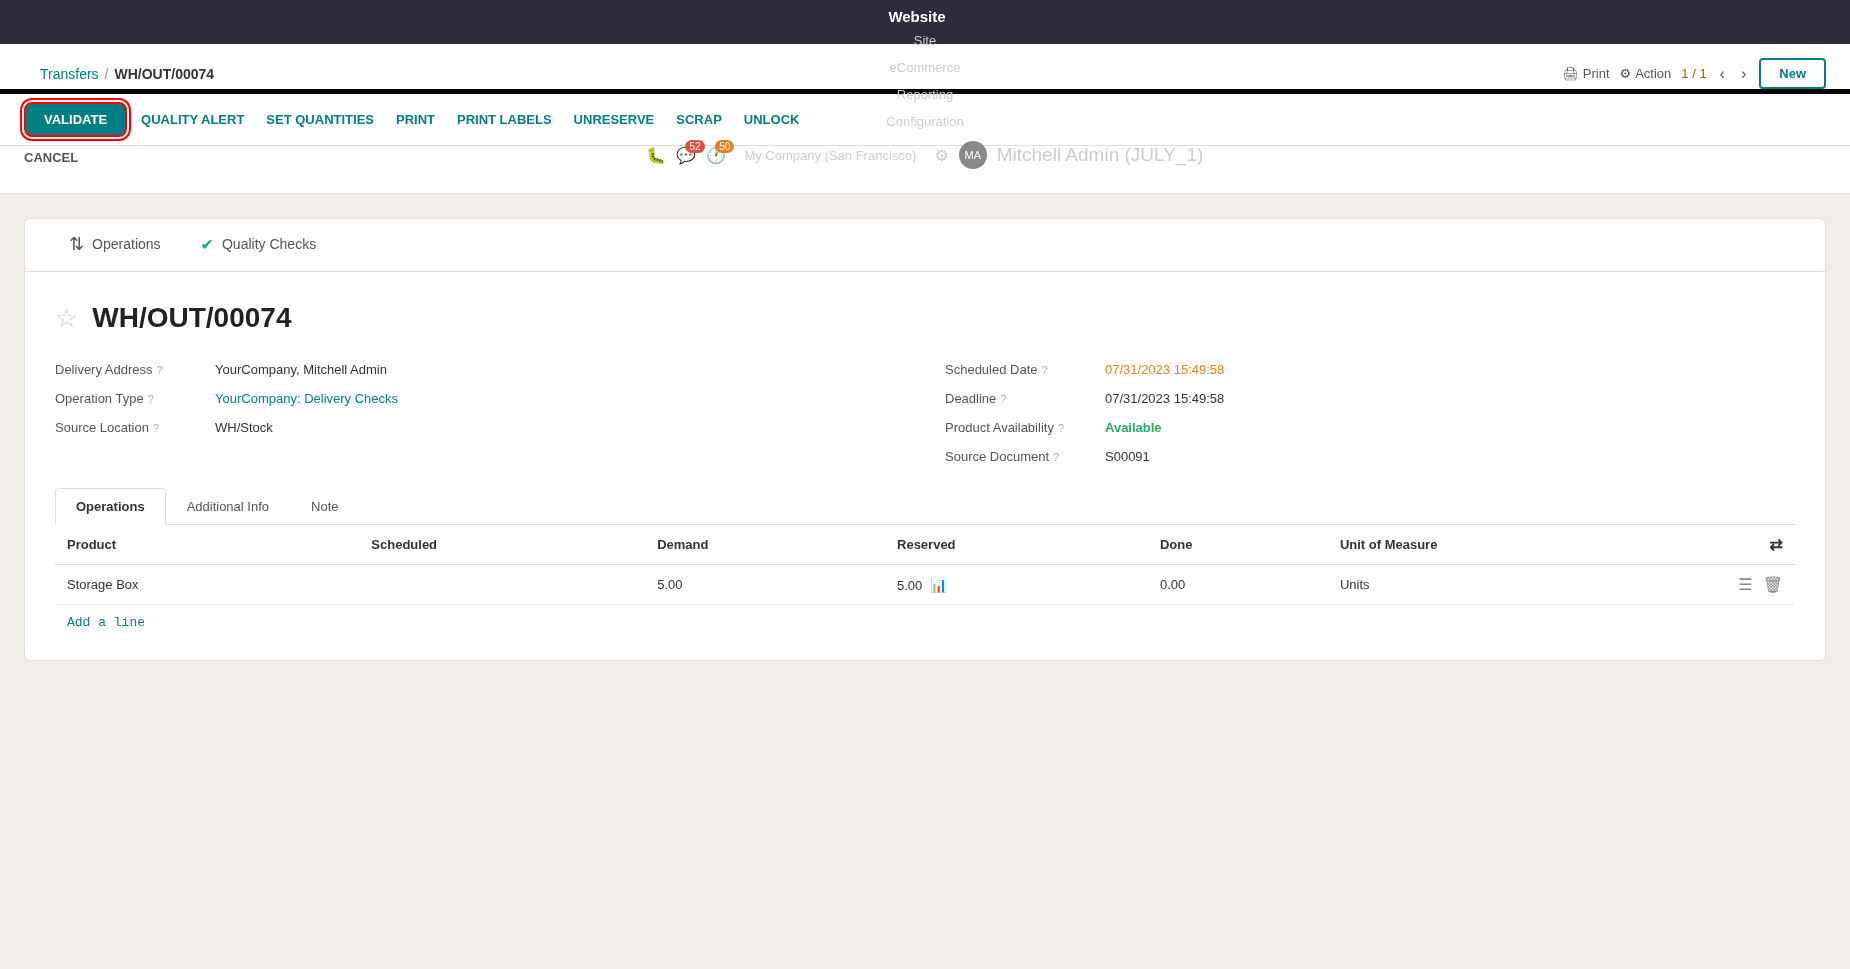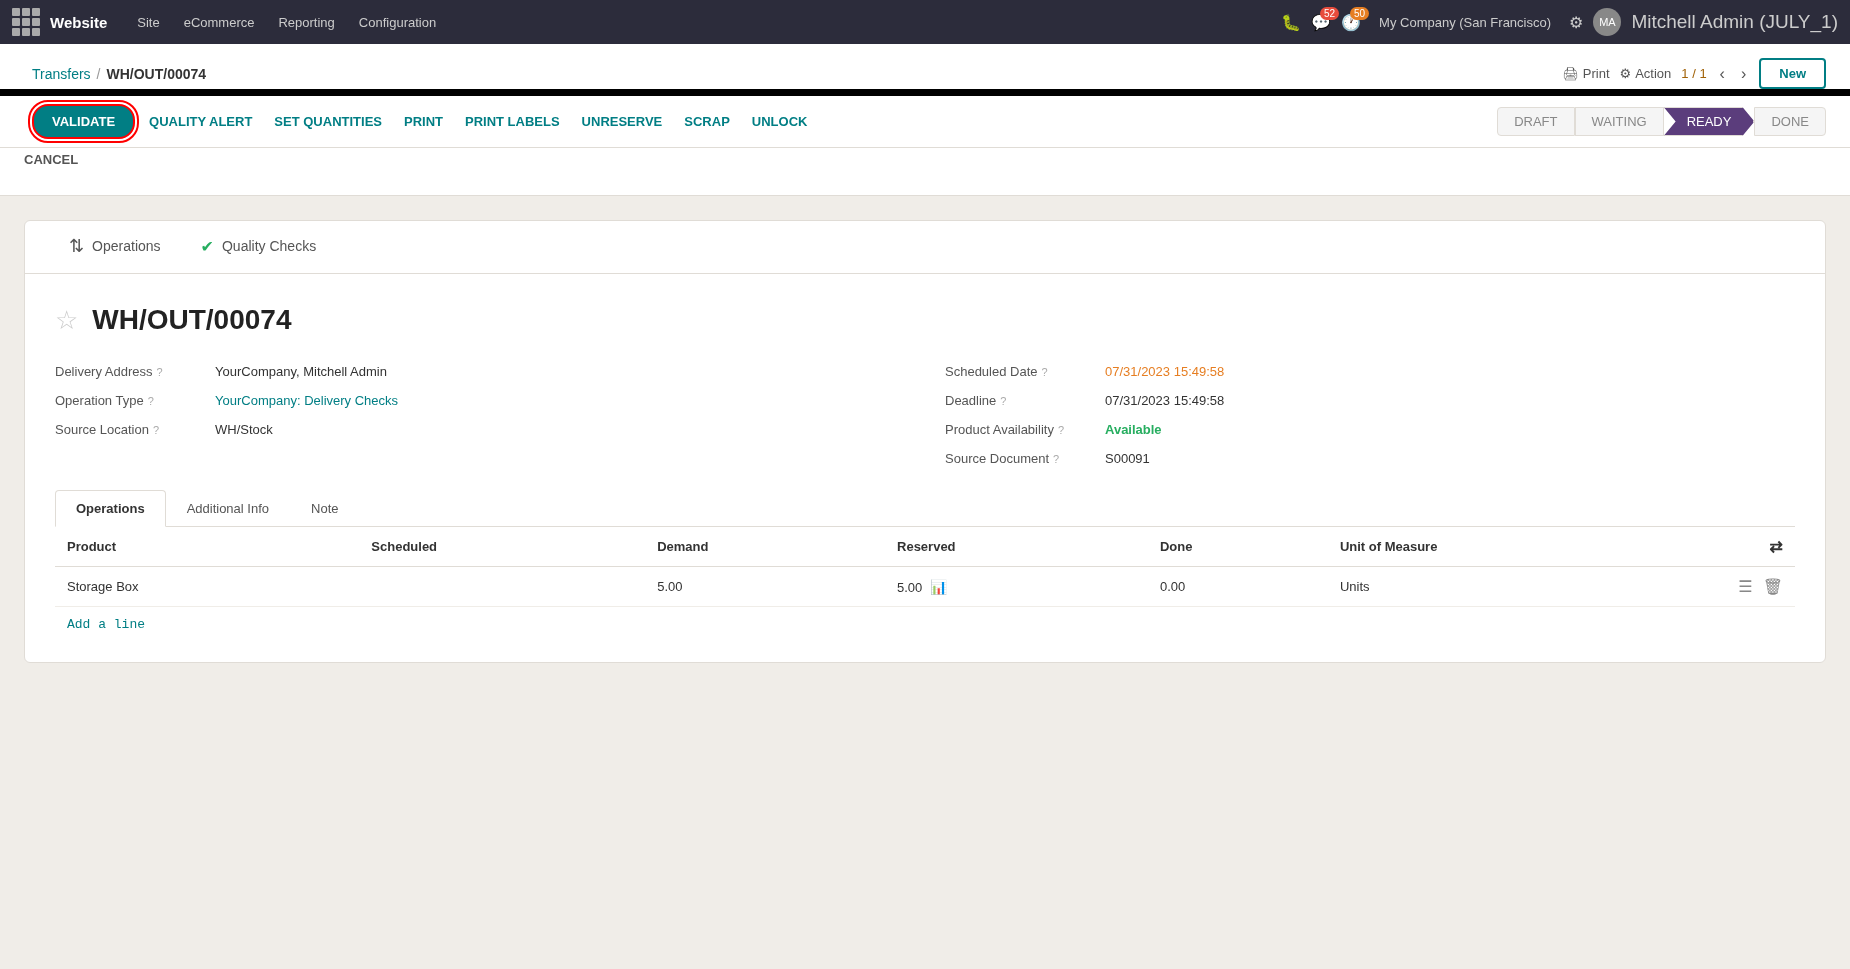--- a/index.html
+++ b/index.html
@@ -7,20 +7,21 @@
 
     
     .top-nav {
       background: #2c2c3b;
       color: #ccc;
       display: flex;
       align-items: center;
       height: 44px;
       padding: 0 12px;
       gap: 4px;
+      flex-direction: column;
     }
     .top-nav .apps-icon {
       width: 28px; height: 28px;
       display: grid; grid-template-columns: repeat(3,8px); gap: 2px;
       margin-right: 6px; cursor: pointer;
     }
     .top-nav .apps-icon span {
       background: #aaa; border-radius: 1px; display: block;
     }
     .top-nav .brand { color: #fff; font-weight: bold; font-size: 15px; margin-right: 16px; }
@@ -44,24 +45,24 @@
     .top-nav .avatar {
       width: 28px; height: 28px; border-radius: 50%; background: #888;
       display: flex; align-items: center; justify-content: center; color: #fff; font-size: 11px;
       overflow: hidden;
     }
     .top-nav .user-name { color: #ccc; font-size: 19px; }
 
     
     .breadcrumb-bar {
       background: #fff;
-      padding: 14px 24px 0 32px;
+      padding: 14px 24px 0 40px;
       display: flex;
       align-items: center;
-      border-bottom: 7px solid #000000;
+      border-bottom: 5px solid #000000;
       justify-content: center;
     }
     .breadcrumb-bar .breadcrumb {
       display: flex; align-items: center; gap: 6px; font-size: 14px; flex: 1;
     }
     .breadcrumb-bar .breadcrumb .link {
       color: #017e84; cursor: pointer; font-weight: 500;
     }
     .breadcrumb-bar .breadcrumb .sep { color: #999; }
     .breadcrumb-bar .breadcrumb .current { color: #333; font-weight: 600; }
@@ -88,22 +89,22 @@
       background: #fff;
       padding: 8px 24px;
       display: flex;
       align-items: center;
       gap: 6px;
       border-bottom: 1px solid #e0dcd6;
       flex-wrap: wrap;
     }
     .action-bar .validate-btn {
       background: #017e84; color: #fff; border: 2px solid red;
-      padding: 8px 18px; border-radius: 16px; cursor: pointer; font-weight: 700; font-size: 13px;
-      outline: 2px solid red; outline-offset: 2px; margin-left: 8px;
+      padding: 8px 18px; border-radius: 8px; cursor: pointer; font-weight: 700; font-size: 13px;
+      outline: 2px solid red; outline-offset: 2px;
     }
     .action-bar .action-link {
       color: #017e84; cursor: pointer; font-weight: 600; font-size: 13px; padding: 4px 8px;
     }
     .action-bar .spacer { flex: 1; }
     .action-bar .status-area {
       display: flex; align-items: center; gap: 0;
     }
     .status-pill {
       padding: 6px 16px; font-size: 13px; color: #888; background: #f5f5f5;
@@ -266,26 +267,20 @@
 <div class="action-bar">
   <button class="validate-btn">VALIDATE</button>
   <span class="action-link">QUALITY ALERT</span>
   <span class="action-link">SET QUANTITIES</span>
   <span class="action-link">PRINT</span>
   <span class="action-link">PRINT LABELS</span>
   <span class="action-link">UNRESERVE</span>
   <span class="action-link">SCRAP</span>
   <span class="action-link">UNLOCK</span>
   <div class="spacer"></div>
-  <div class="status-area">
-    <span class="status-pill draft">DRAFT</span>
-    <span class="status-pill">WAITING</span>
-    <span class="status-pill active">READY</span>
-    <span class="status-pill done">DONE</span>
-  </div>
 </div>
 
 <div class="cancel-row">
   <span class="cancel-btn">CANCEL</span>
 </div>
 
 <div class="main-content">
   <div class="card">
 
     <div class="card-tabs">

